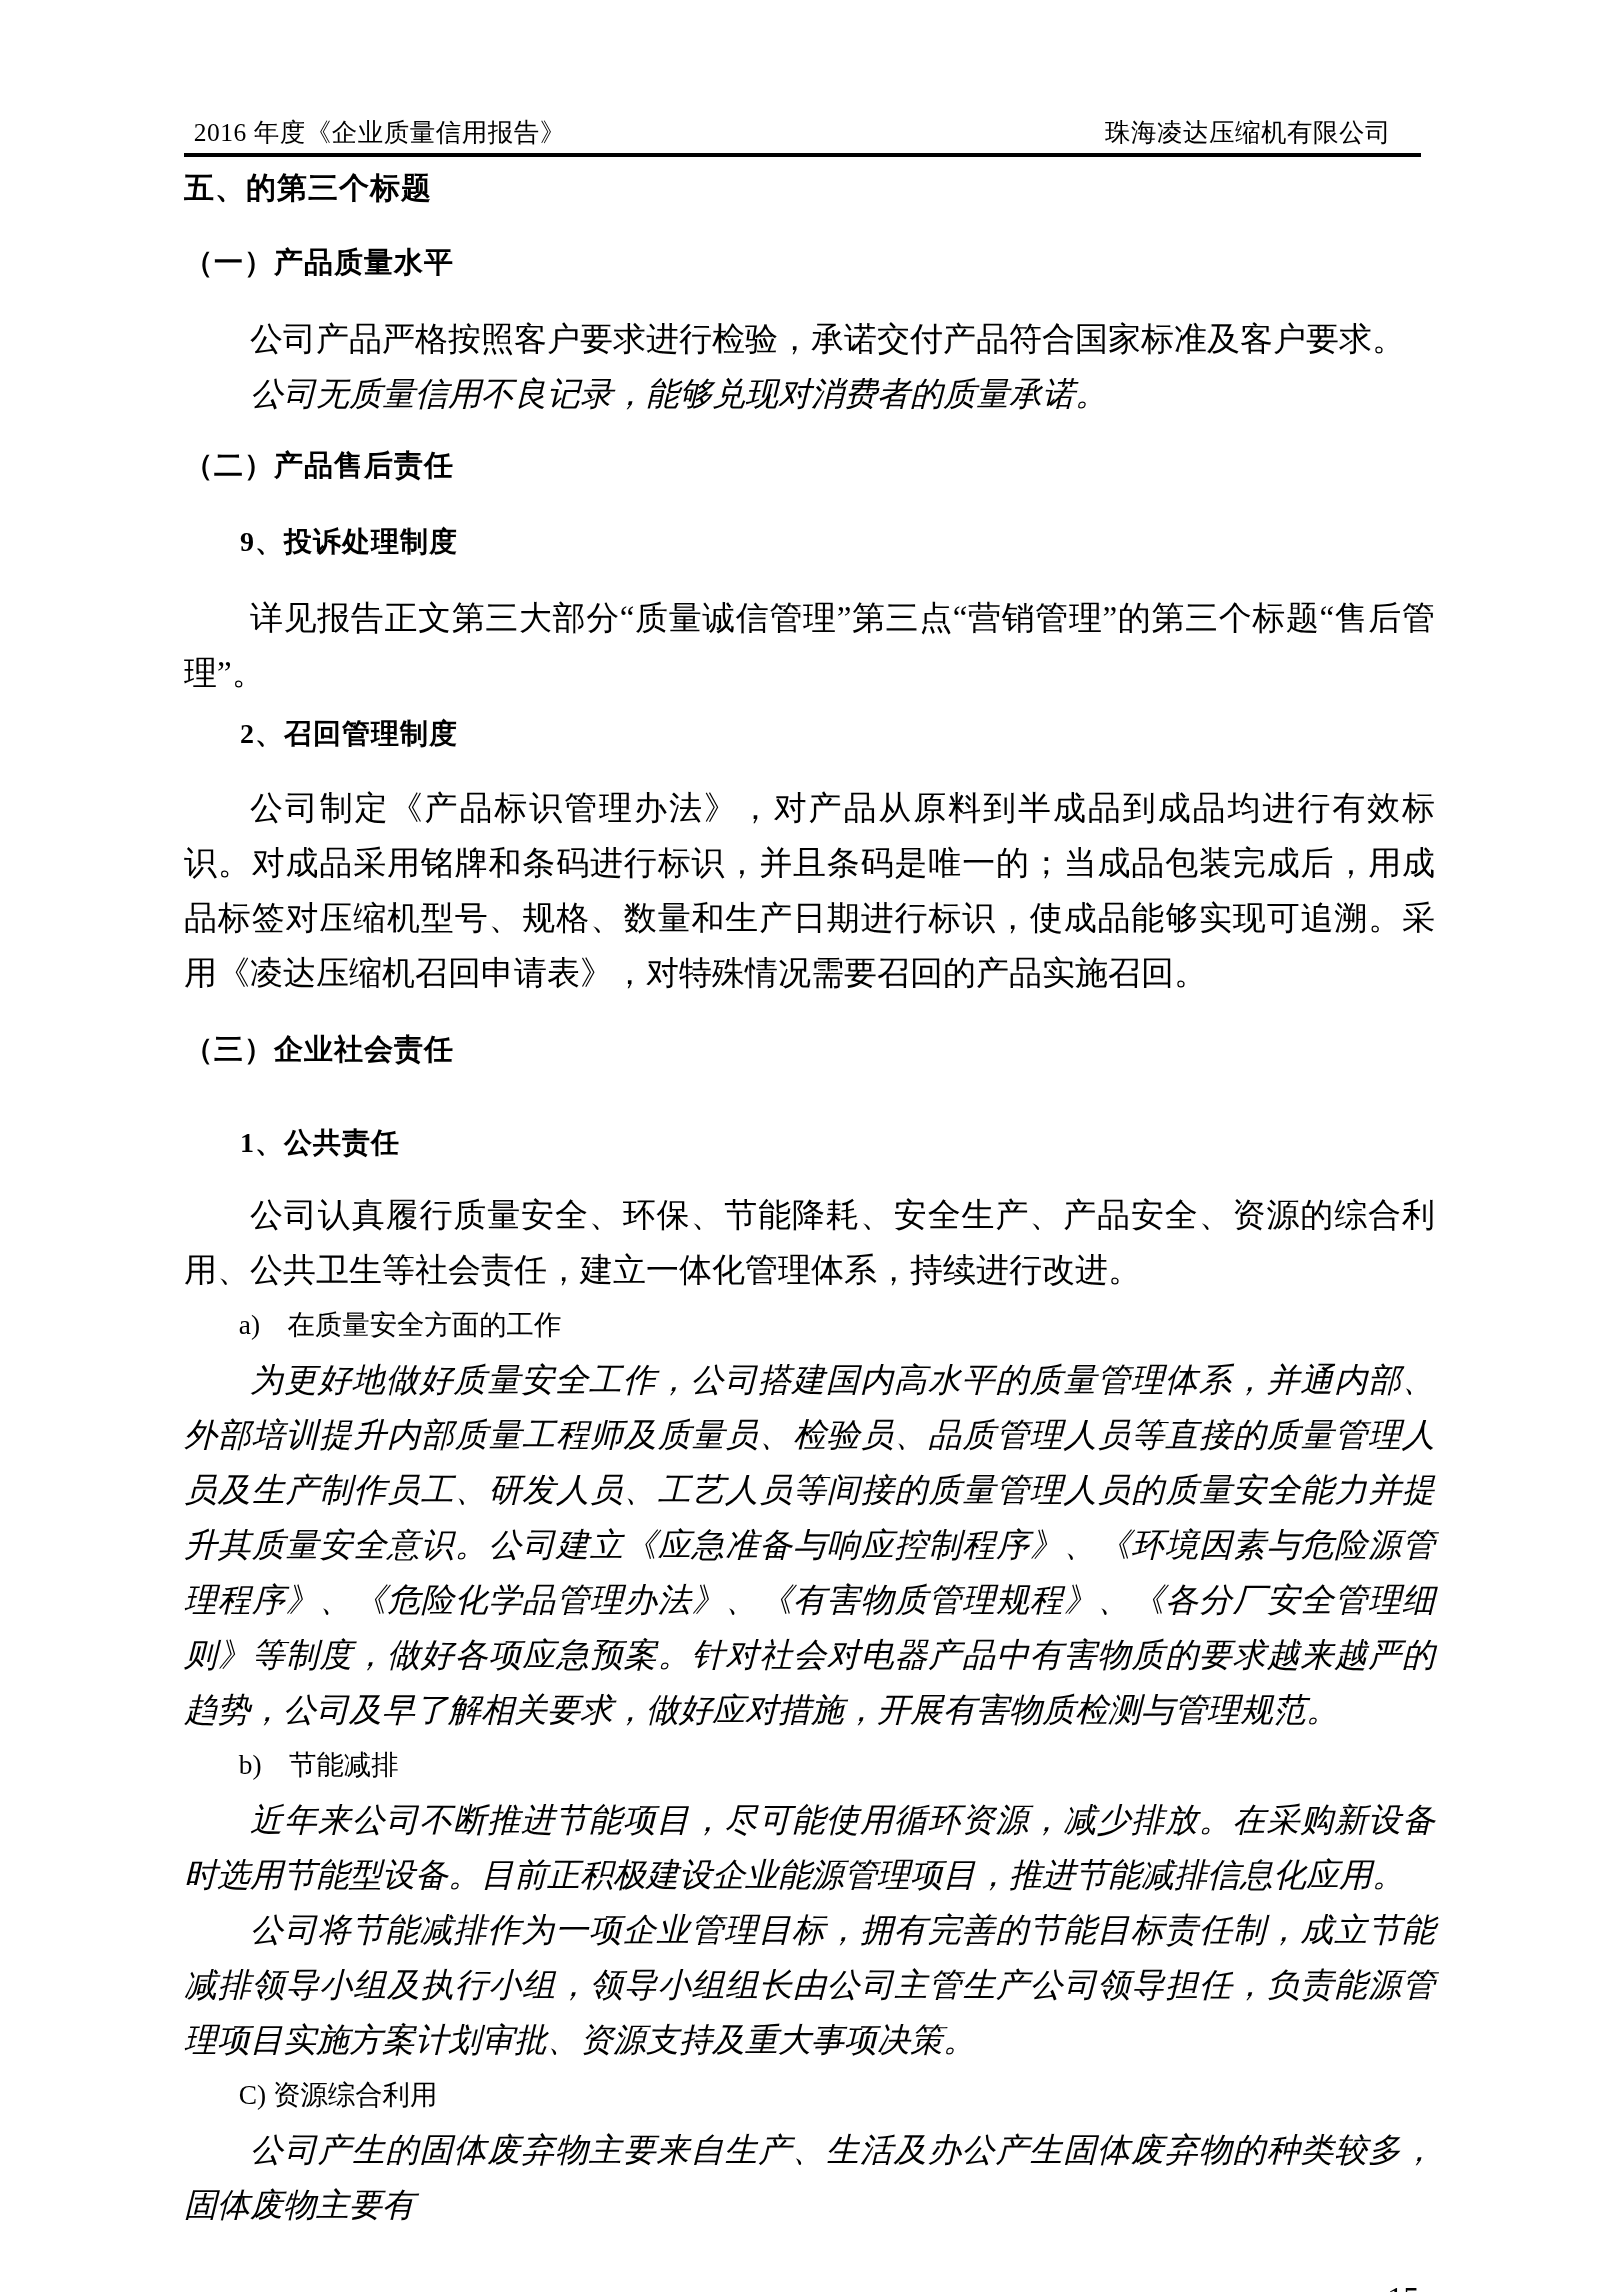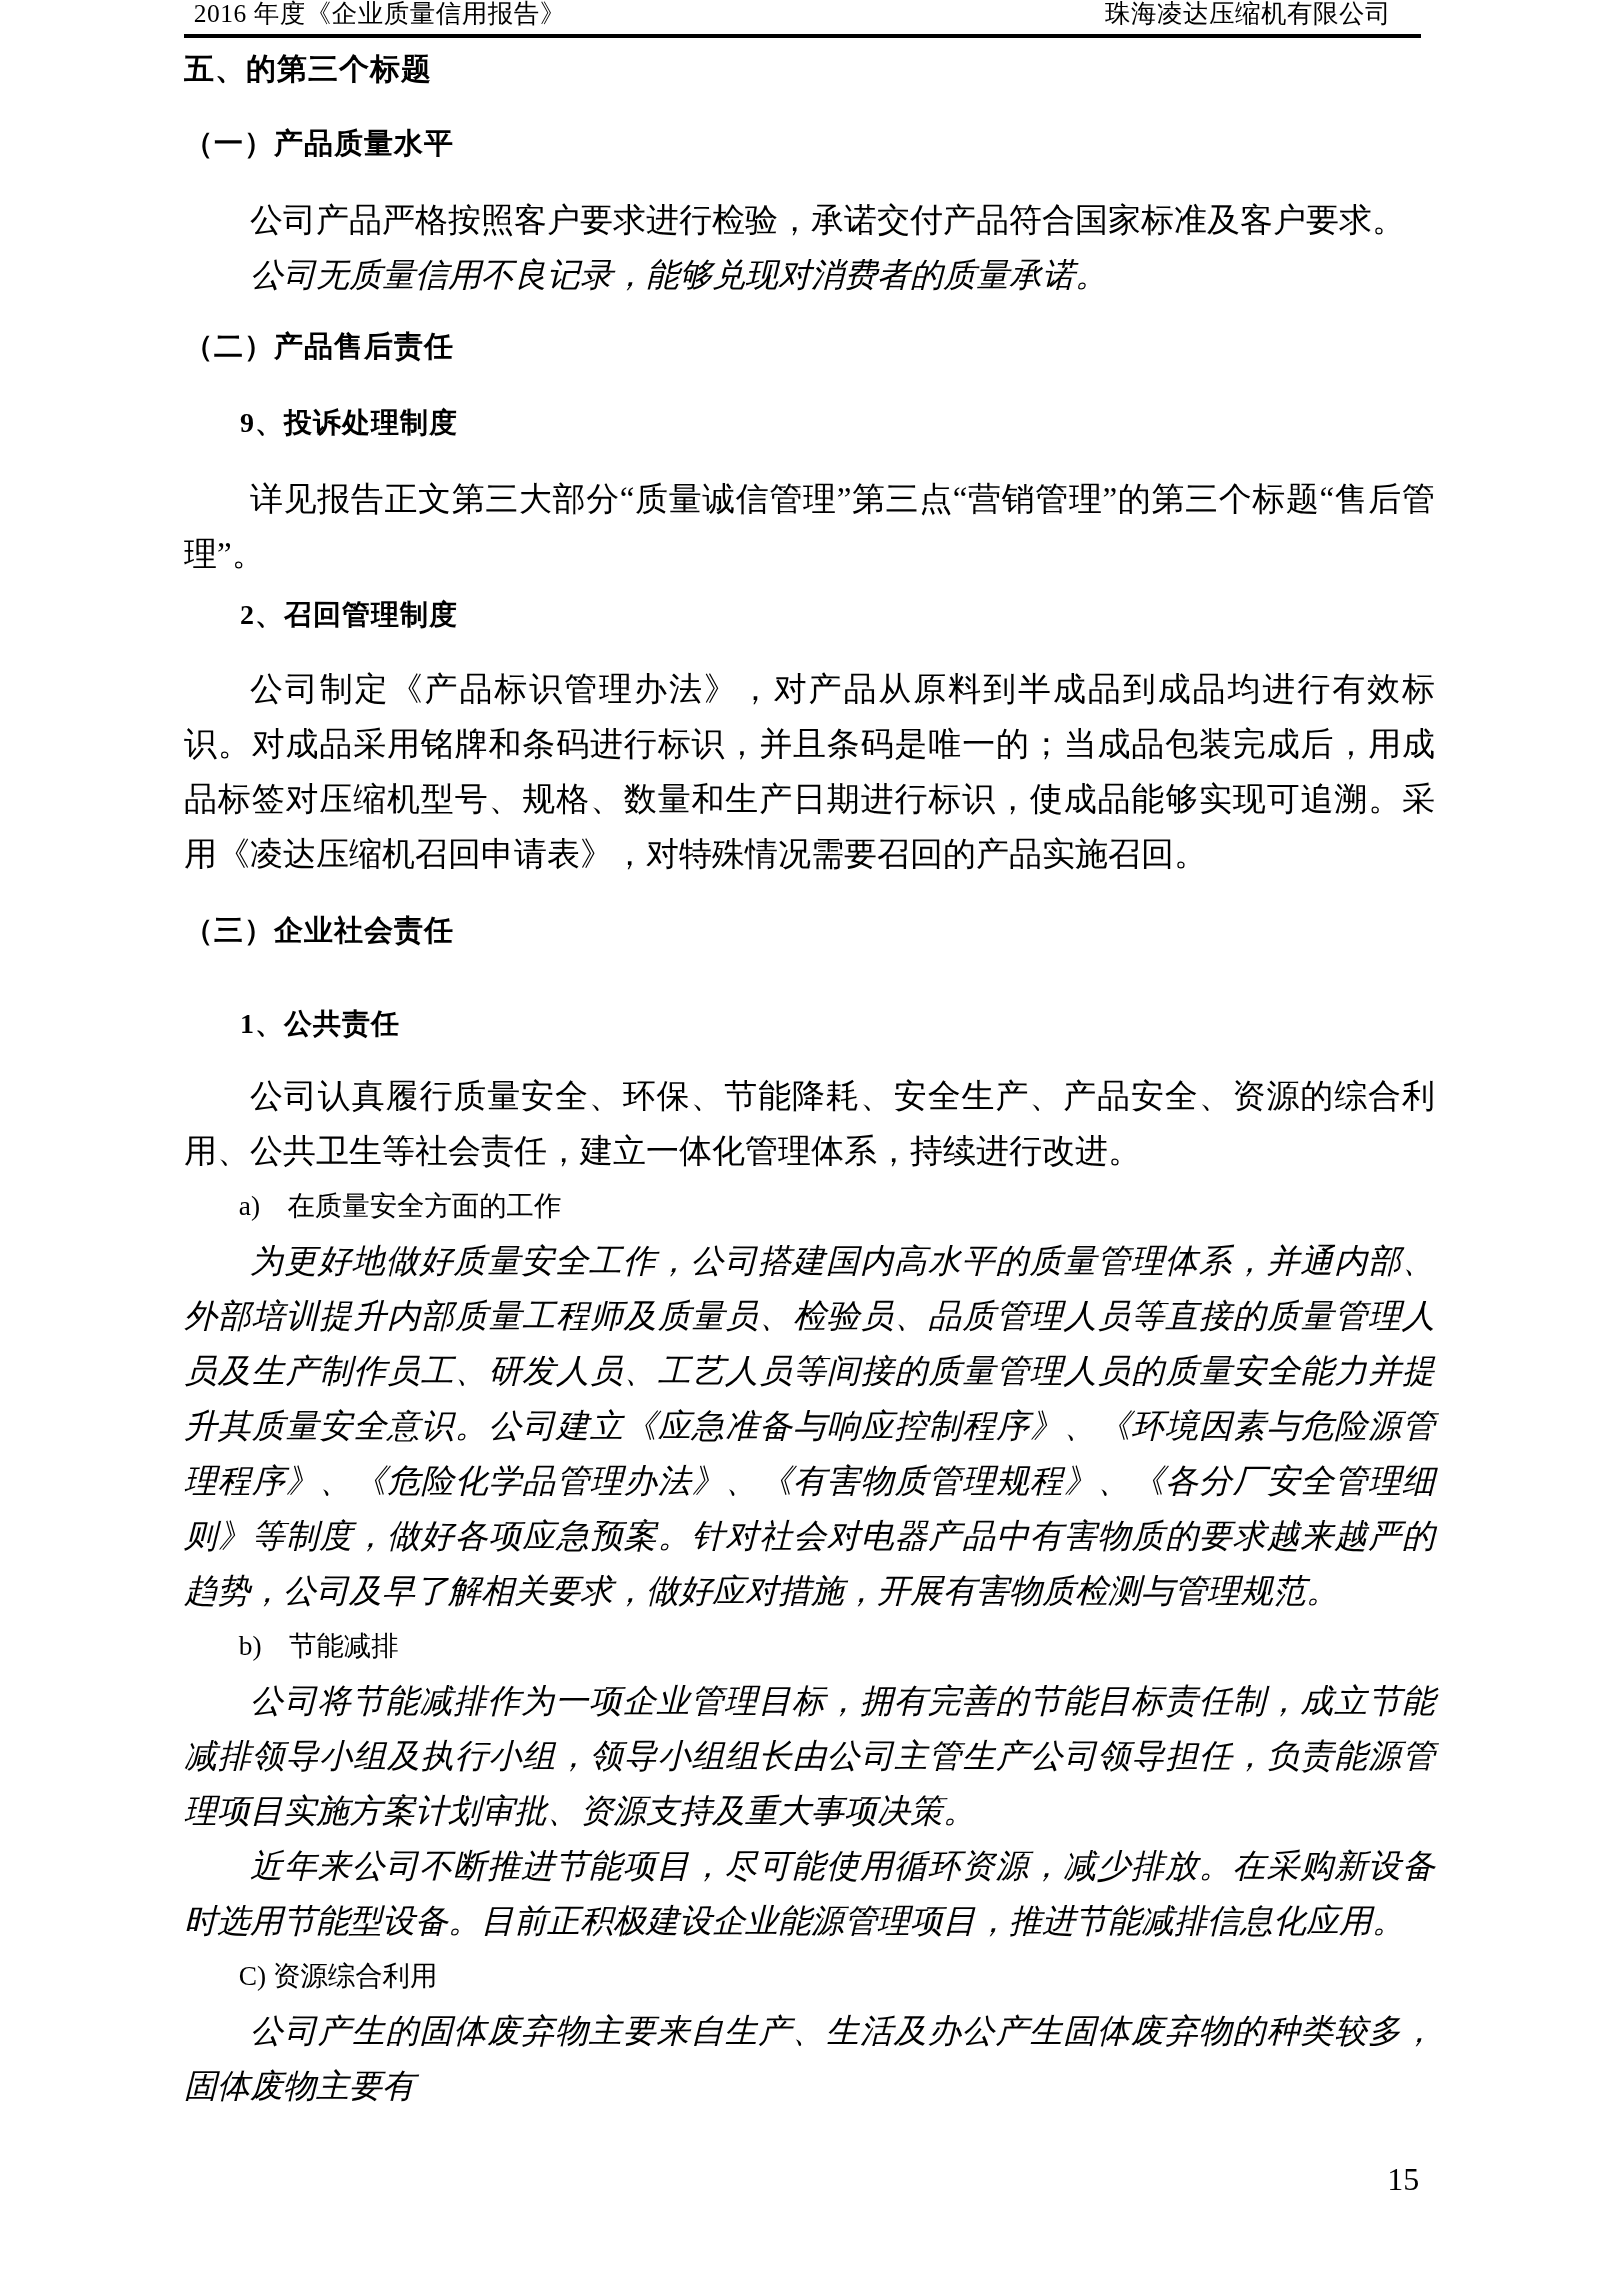--- a/index.html
+++ b/index.html
@@ -15,20 +15,21 @@
     position: relative;
   }
   .page {
     box-sizing: border-box;
     width: 1621px;
     min-height: 2293px;
     padding: 0 186px 0 184px;
   }
   
   .header-row {
+    margin-top: 119px;
     height: 27.4px;
     line-height: 27.4px;
     font-size: 25.5px;
     display: flex;
     justify-content: space-between;
     align-items: center;
   }
   .header-left { padding-left: 9.8px; letter-spacing: 0.5px; }
   .header-right { margin-right: 44px; letter-spacing: 0.5px; }
   .header-rule {
@@ -120,22 +121,22 @@
   <p class="para pm4">公司制定《产品标识管理办法》，对产品从原料到半成品到成品均进行有效标识。对成品采用铭牌和条码进行标识，并且条码是唯一的；当成品包装完成后，用成品标签对压缩机型号、规格、数量和生产日期进行标识，使成品能够实现可追溯。采用《凌达压缩机召回申请表》，对特殊情况需要召回的产品实施召回。</p>
 
   <div class="h2 h2c">（三）企业社会责任</div>
   <div class="h3 h3c">1、公共责任</div>
   <p class="para pm5">公司认真履行质量安全、环保、节能降耗、安全生产、产品安全、资源的综合利用、公共卫生等社会责任，建立一体化管理体系，持续进行改进。</p>
 
   <p class="list-line">a)　在质量安全方面的工作</p>
   <p class="para pm2">为更好地做好质量安全工作，公司搭建国内高水平的质量管理体系，并通内部、外部培训提升内部质量工程师及质量员、检验员、品质管理人员等直接的质量管理人员及生产制作员工、研发人员、工艺人员等间接的质量管理人员的质量安全能力并提升其质量安全意识。公司建立《应急准备与响应控制程序》、《环境因素与危险源管理程序》、《危险化学品管理办法》、《有害物质管理规程》、《各分厂安全管理细则》等制度，做好各项应急预案。针对社会对电器产品中有害物质的要求越来越严的趋势，公司及早了解相关要求，做好应对措施，开展有害物质检测与管理规范。</p>
 
   <p class="list-line">b)　节能减排</p>
+  <p class="para pm2">近年来公司不断推进节能项目，尽可能使用循环资源，减少排放。在采购新设备时选用节能型设备。目前正积极建设企业能源管理项目，推进节能减排信息化应用。</p>
   <p class="para pm2">公司将节能减排作为一项企业管理目标，拥有完善的节能目标责任制，成立节能减排领导小组及执行小组，领导小组组长由公司主管生产公司领导担任，负责能源管理项目实施方案计划审批、资源支持及重大事项决策。</p>
-  <p class="para pm2">近年来公司不断推进节能项目，尽可能使用循环资源，减少排放。在采购新设备时选用节能型设备。目前正积极建设企业能源管理项目，推进节能减排信息化应用。</p>
 
   <p class="list-line">C) 资源综合利用</p>
   <p class="para pm2">公司产生的固体废弃物主要来自生产、生活及办公产生固体废弃物的种类较多，固体废物主要有</p>
 
   <div class="footer">
     <span>15</span>
   </div>
 
 </div>
 

